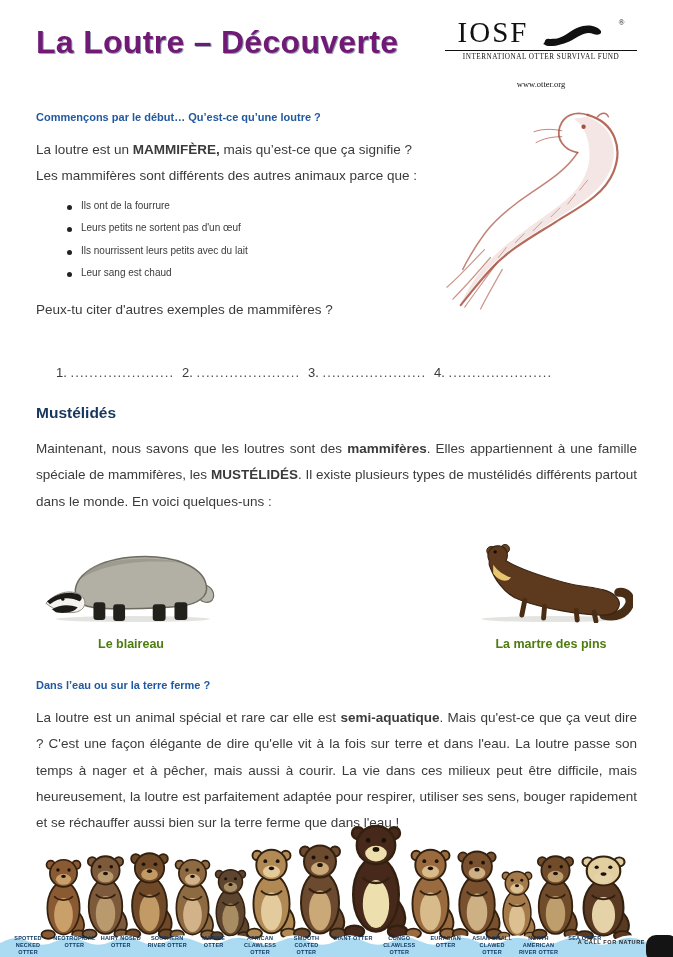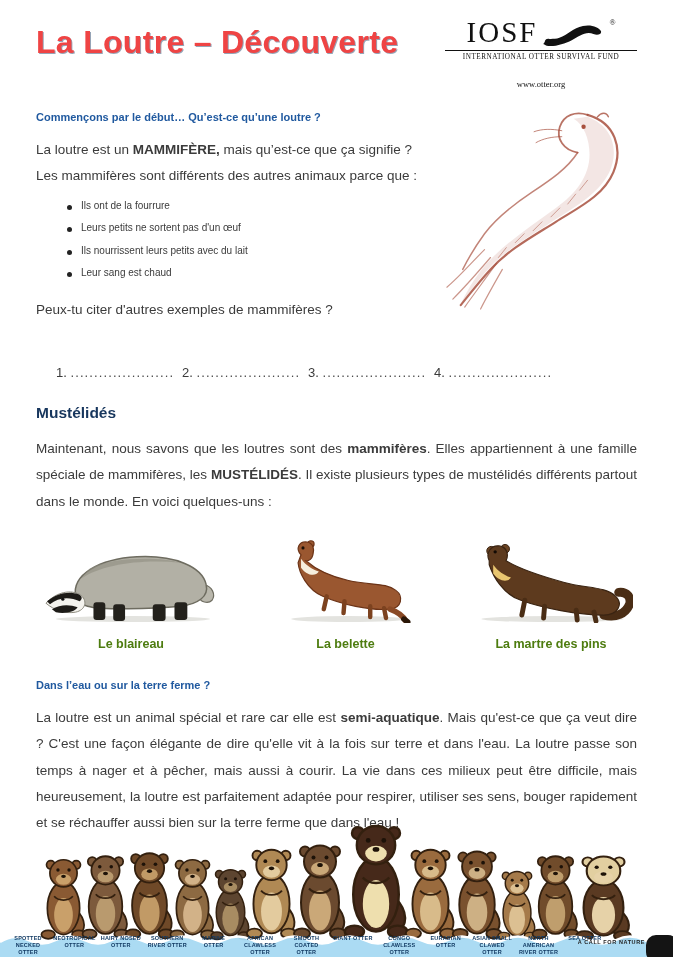--- a/index.html
+++ b/index.html
@@ -3,24 +3,24 @@
 <meta charset="utf-8">
 <style>
   *{box-sizing:border-box;margin:0;padding:0}
   html,body{background:#9a9a9a}
   .page{width:673px;height:957px;margin:0 auto;background:#fff;position:relative;overflow:hidden;
         font-family:"Liberation Sans",sans-serif;color:#3b3b3b}
   .content{padding:14px 36px 0 36px}
 
   
   .header{display:flex;justify-content:space-between;align-items:flex-start}
-  .title{font-size:32px;font-weight:bold;color:#ef4444;letter-spacing:.3px;padding-top:10px;
+  .title{font-size:32px;font-weight:bold;color:#701a75;letter-spacing:.3px;padding-top:10px;
          text-shadow:1px 1px 0 rgba(23,54,93,.45)}
   .logo{width:192px;text-align:center;font-family:"Liberation Serif",serif;color:#111;padding-top:4px}
-  .logo-top{display:flex;align-items:flex-end;justify-content:center;gap:5px}
+  .logo-top{display:flex;align-items:flex-end;justify-content:center;gap:14px}
   .logo-acronym{font-size:29px;letter-spacing:2px;line-height:1}
   .logo-otter{width:62px;height:26px}
   .logo-reg{font-size:8px;align-self:flex-start}
   .logo-rule{border-top:1.5px solid #111;margin:3px 0 2px}
   .logo-name{font-size:7.2px;letter-spacing:.5px;white-space:nowrap}
   .logo-url{font-size:8.5px;font-weight:normal;margin-top:18px}
 
   
   .h-blue{font-size:11px;font-weight:bold;color:#20599f;margin:22px 0 14px}
   .h-navy{font-size:15.5px;font-weight:bold;color:#17365d;margin:24px 0 14px}
@@ -156,35 +156,20 @@
             <rect x="112" y="66" width="13" height="17" rx="3" fill="#23211c"></rect>
             <rect x="134" y="64" width="13" height="18" rx="3" fill="#23211c"></rect>
             <path d="M38,56 C26,50 12,56 4,65 C12,72 24,76 34,74 C44,72 47,62 38,56 Z" fill="#f4f3ee" stroke="#8a887c" stroke-width="1"></path>
             <path d="M5,63 C14,56 26,52 37,56 C41,58 41,61 38,63 C28,58 16,59 8,66 Z" fill="#1d1b17"></path>
             <path d="M10,71 C18,66 28,66 36,69 C33,74 22,76 14,74 Z" fill="#1d1b17"></path>
             <circle cx="21" cy="61" r="1.6" fill="#111"></circle>
           </svg>
           <figcaption>Le blaireau</figcaption>
         </figure>
 
-        <figure>
-          <svg class="fig-weasel" viewBox="0 0 135 85">
-            <ellipse cx="70" cy="81" rx="58" ry="3" fill="#e3e3df"></ellipse>
-            <g stroke="#6b3317" stroke-width="1.2">
-              <circle cx="32" cy="5" r="3.2" fill="#9a5730"></circle>
-              <path d="M22,16 C16,10 20,2 28,3 C34,4 36,10 34,16 C33,20 30,22 27,22 C36,30 52,38 70,42 C92,47 108,44 118,52 C126,58 124,70 112,71 C92,73 62,66 44,58 C28,51 20,34 19,24 Z" fill="#9a5730"></path>
-              <path d="M48,58 l-3,13 M66,63 l-1,12 M92,68 l0,11 M106,70 l2,10" stroke="#7c421f" stroke-width="4.5" stroke-linecap="round" fill="none"></path>
-              <path d="M112,71 C120,74 126,79 128,83" fill="none" stroke="#8a4a26" stroke-width="5.5" stroke-linecap="round"></path>
-            </g>
-            <path d="M126,81 l4,3" stroke="#2a1708" stroke-width="5.5" stroke-linecap="round"></path>
-            <path d="M22,20 C27,27 34,31 40,33 C36,39 27,36 22,29 Z" fill="#f6eedd"></path>
-            <circle cx="24" cy="9" r="1.6" fill="#1a0f06"></circle>
-          </svg>
-          <figcaption>La belette</figcaption>
-        </figure>
 
         <figure>
           <svg class="fig-marten" viewBox="0 0 165 85">
             <ellipse cx="84" cy="81" rx="72" ry="3" fill="#e3e3df"></ellipse>
             <circle cx="22" cy="12" r="4.5" fill="#6b4423" stroke="#3a2412" stroke-width="1"></circle>
             <circle cx="36" cy="10" r="4.5" fill="#6b4423" stroke="#3a2412" stroke-width="1"></circle>
             <path d="M136,77 C148,80 158,76 162,66 C164,59 159,53 151,54" fill="none" stroke="#4a2d15" stroke-width="9" stroke-linecap="round"></path>
             <path d="M20,22 C16,14 22,6 30,7 C38,8 40,16 37,22 C50,30 74,38 96,44 C118,50 138,48 148,58 C156,66 150,77 136,77 C110,77 74,70 52,62 C34,56 24,38 20,26 Z" fill="#5d3a1e" stroke="#3a2412" stroke-width="1.2"></path>
             <path d="M56,62 l-3,15 M76,68 l-1,12 M108,72 l1,10 M126,74 l2,9" stroke="#4a2d15" stroke-width="5" stroke-linecap="round" fill="none"></path>
             <path d="M24,26 C29,33 36,37 42,39 C38,45 29,42 24,35 Z" fill="#e9c670"></path>

